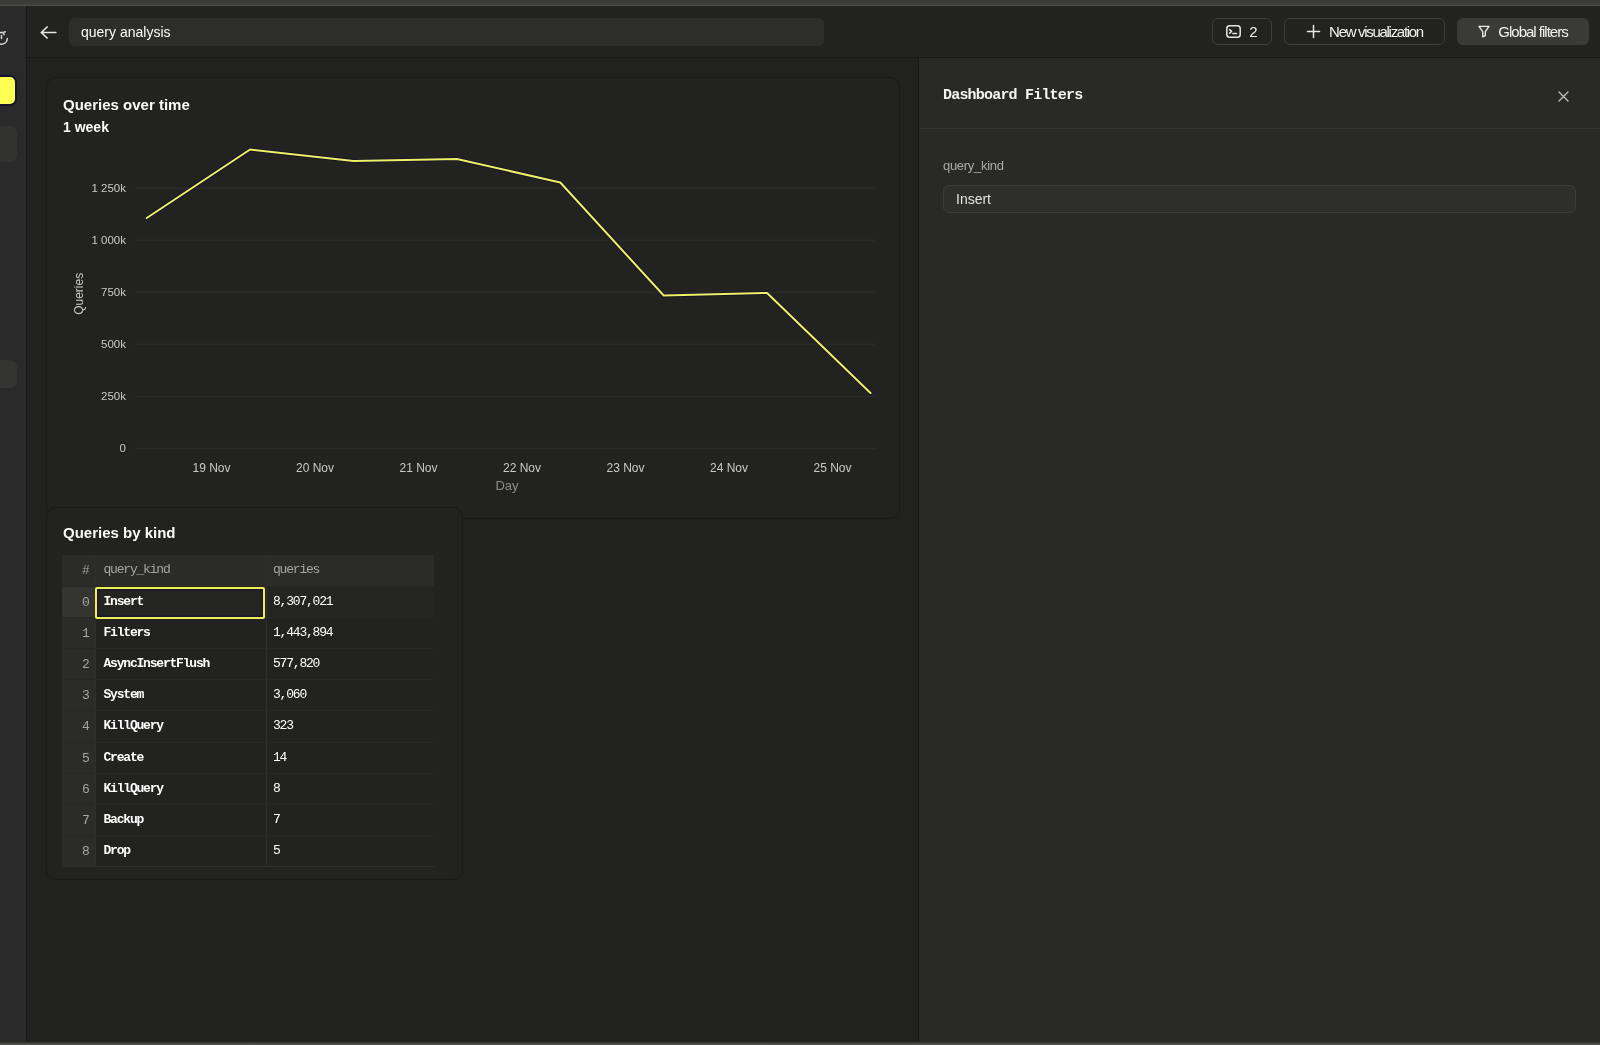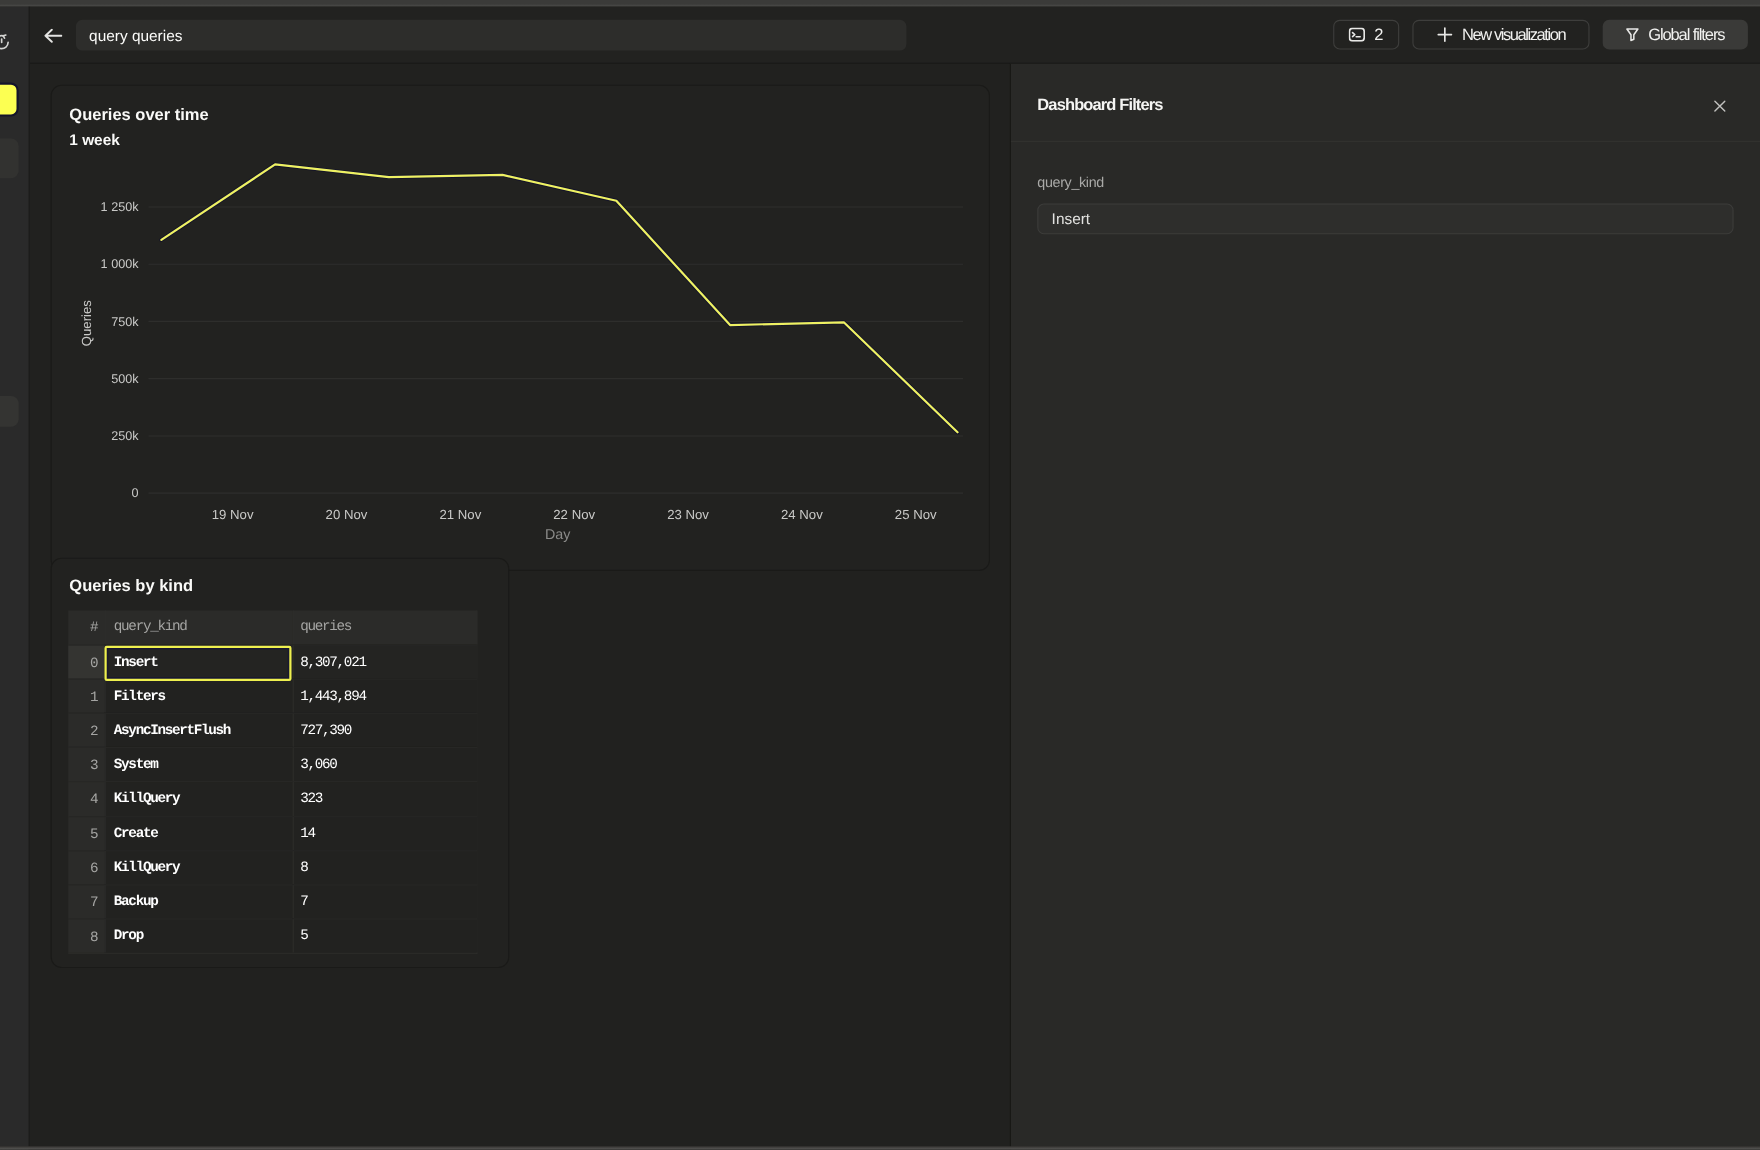--- a/index.html
+++ b/index.html
@@ -46,21 +46,21 @@
   .c1 { width:170.5px; color:#ffffff; font-weight:bold; line-height:30px;
     padding-left:7.5px; flex:none; }
   .c2 { width:168px; color:#ffffff; font-weight:normal; line-height:30px;
     padding-left:6.5px; flex:none; }
   .thead .c1, .thead .c2 { background:#2b2b29; color:#a5a5a3; font-weight:normal; }
   .rsel .c1, .rsel .c2 { background:#242422; }
   .rsel .c0 { background:#343431 !important; }
   .selbox { position:absolute; left:33px; top:32px; width:169.5px; height:31.5px;
     border:2px solid #eef04f; box-shadow:inset 0 0 0 1.5px #181830; border-radius:2px; pointer-events:none; }
   
-  #paneltitle { left:24px; top:29px; font-size:15px; font-weight:bold; color:#f5f5f3; letter-spacing:-0.8px; }
+  #paneltitle { left:24px; top:29px; font-size:15px; font-weight:bold; color:#f5f5f3; letter-spacing:-0.8px;font-family:Liberation Mono, monospace; }
   #panelsep { left:919px; top:128px; width:681px; height:1px; background:#323230; }
   #flabel { left:24px; top:100px; font-size:13px; color:#a9a9a7; letter-spacing:-0.3px; }
   #finput { left:24px; top:127px; width:633px; height:28px; background:#2e2e2c;
     border:1px solid #3c3c3a; border-radius:6px; color:#e2e2e0; font-size:14px;
     line-height:26px; padding-left:12px; }
 </style>
 </head>
 <body>
 <div id="topstrip" class="abs"></div>
 <div id="header" class="abs"></div>
@@ -70,21 +70,21 @@
     <path d="M8.9 1.6 L11.3 0.8 M8.9 1.6 L10.1 3.7" stroke="#d4d4d2" stroke-width="1.5" stroke-linecap="round"></path>
     <path d="M7.5 7.6 L7.5 4.5" stroke="#d4d4d2" stroke-width="1.5" stroke-linecap="round"></path>
   </svg>
   <div id="tabyellow" class="abs"></div>
   <div id="tab2" class="abs"></div>
   <div id="tab3" class="abs"></div>
 </div>
 <svg class="abs" style="left:40px;top:26px" width="17" height="13" viewBox="0 0 17 13" fill="none">
   <path d="M15.8 6.5 H1.3 M7.1 1.0 L1.3 6.5 L7.1 12.0" stroke="#e4e4e2" stroke-width="1.7" stroke-linecap="round" stroke-linejoin="round"></path>
 </svg>
-<div id="searchbox" class="abs">query queries</div>
+<div id="searchbox" class="abs">query analysis</div>
 <div id="btn1" class="abs btn outline">
   <svg width="15" height="13" viewBox="0 0 15 13" fill="none">
     <rect x="0.8" y="0.8" width="13.4" height="11.4" rx="2.8" stroke="#e8e8e6" stroke-width="1.5"></rect>
     <path d="M3.6 4.6 L5.6 6.4 L3.6 8.2" stroke="#e8e8e6" stroke-width="1.5" stroke-linecap="round" stroke-linejoin="round"></path>
     <path d="M6.9 8.4 H10.5" stroke="#e8e8e6" stroke-width="1.5" stroke-linecap="round"></path>
   </svg>
   <span>2</span>
 </div>
 <div id="btn2" class="abs btn outline">
   <svg width="15" height="15" viewBox="0 0 15 15" fill="none">
@@ -149,21 +149,21 @@
         <div class="c2">8,307,021</div>
       </div>
     <div class="trow">
         <div class="c0">1</div>
         <div class="c1">Filters</div>
         <div class="c2">1,443,894</div>
       </div>
     <div class="trow">
         <div class="c0">2</div>
         <div class="c1">AsyncInsertFlush</div>
-        <div class="c2">727,390</div>
+        <div class="c2">577,820</div>
       </div>
     <div class="trow">
         <div class="c0">3</div>
         <div class="c1">System</div>
         <div class="c2">3,060</div>
       </div>
     <div class="trow">
         <div class="c0">4</div>
         <div class="c1">KillQuery</div>
         <div class="c2">323</div>

